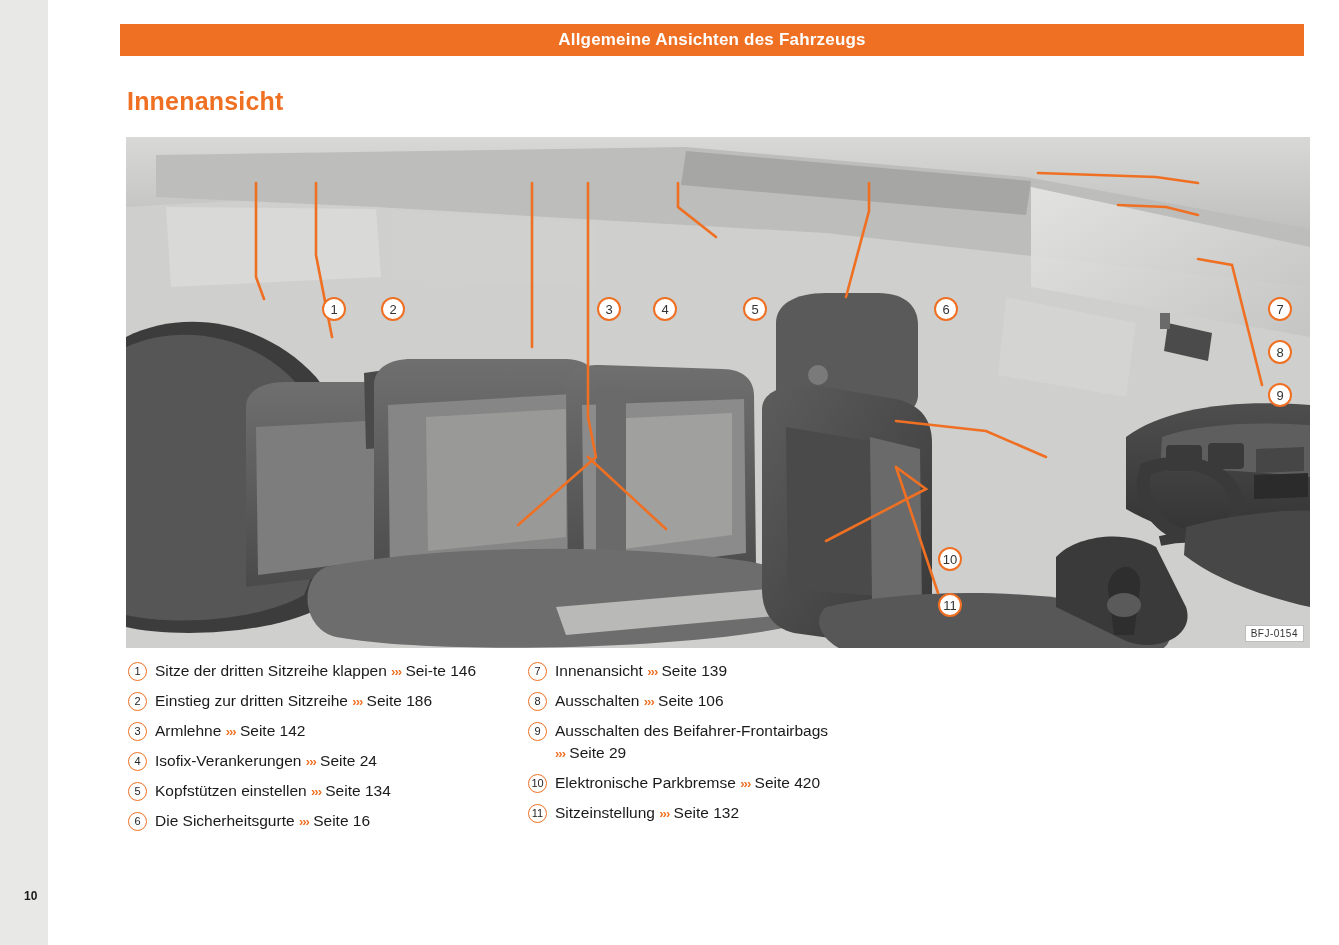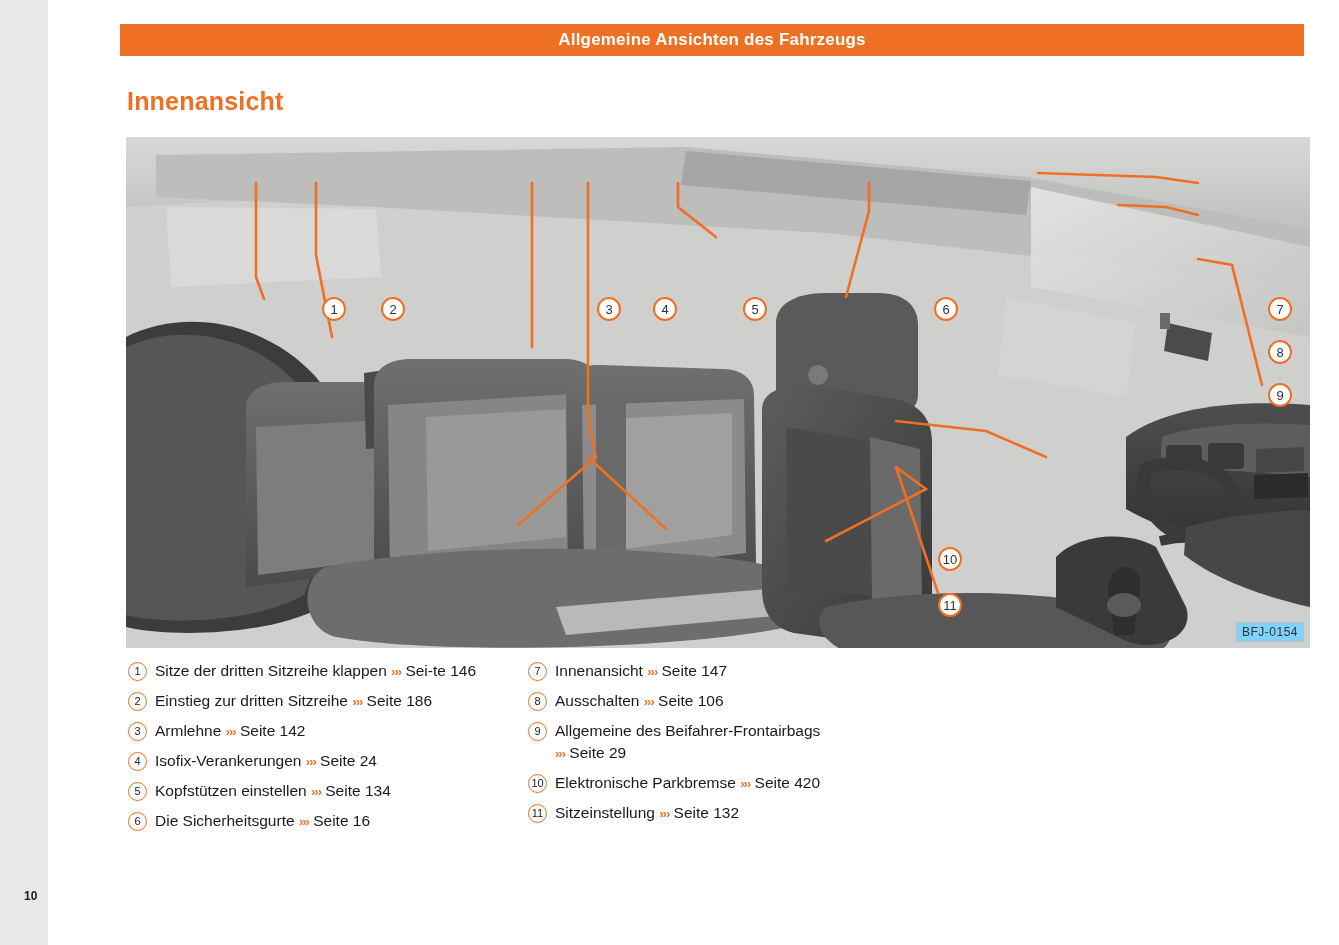--- a/index.html
+++ b/index.html
@@ -53,23 +53,23 @@
     top: 137px;
     width: 1184px;
     height: 511px;
     background: #c9c9c7;
     overflow: hidden;
   }
   .fig-code {
     position: absolute;
     right: 6px;
     bottom: 6px;
-    background: #7dd3fc;
+    background: #ffffff;
     color: #333;
-    font-size: 12px;
+    font-size: 10px;
     padding: 2px 5px;
     border: 1px solid #bdbdbd;
     letter-spacing: 0.5px;
   }
   .callout {
     position: absolute;
     width: 24px;
     height: 24px;
     border-radius: 50%;
     background: #ffffff;
@@ -310,29 +310,29 @@
       </div>
       <div class="legend-item">
         <span class="legend-num">6</span>
         <span class="legend-text"><span>Die Sicherheitsgurte</span> <span class="arrows">›››</span> <b>Seite 16</b></span>
       </div>
     </div>
 
     <div class="legend col2">
       <div class="legend-item">
         <span class="legend-num">7</span>
-        <span class="legend-text"><span>Innenansicht</span> <span class="arrows">›››</span> <b>Seite 147</b></span>
+        <span class="legend-text"><span>Innenansicht</span> <span class="arrows">›››</span> <b>Seite 139</b></span>
       </div>
       <div class="legend-item">
         <span class="legend-num">8</span>
         <span class="legend-text"><span>Ausschalten</span> <span class="arrows">›››</span> <b>Seite 106</b></span>
       </div>
       <div class="legend-item">
         <span class="legend-num">9</span>
-        <span class="legend-text"><span>Allgemeine des Beifahrer-Frontairbags</span><br><span class="arrows">›››</span> <b>Seite 29</b></span>
+        <span class="legend-text"><span>Ausschalten des Beifahrer-Frontairbags</span><br><span class="arrows">›››</span> <b>Seite 29</b></span>
       </div>
       <div class="legend-item">
         <span class="legend-num">10</span>
         <span class="legend-text"><span>Elektronische Parkbremse</span> <span class="arrows">›››</span> <b>Seite 420</b></span>
       </div>
       <div class="legend-item">
         <span class="legend-num">11</span>
         <span class="legend-text"><span>Sitzeinstellung</span> <span class="arrows">›››</span> <b>Seite 132</b></span>
       </div>
     </div>

